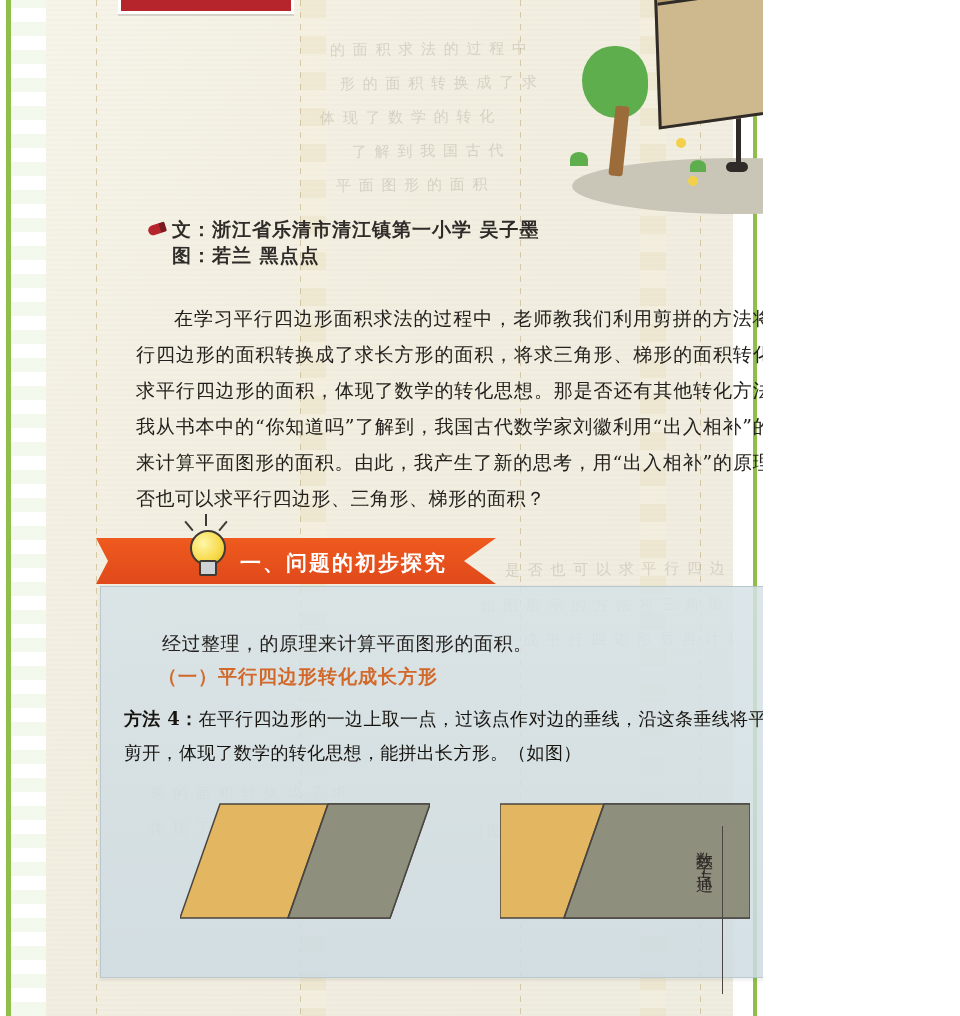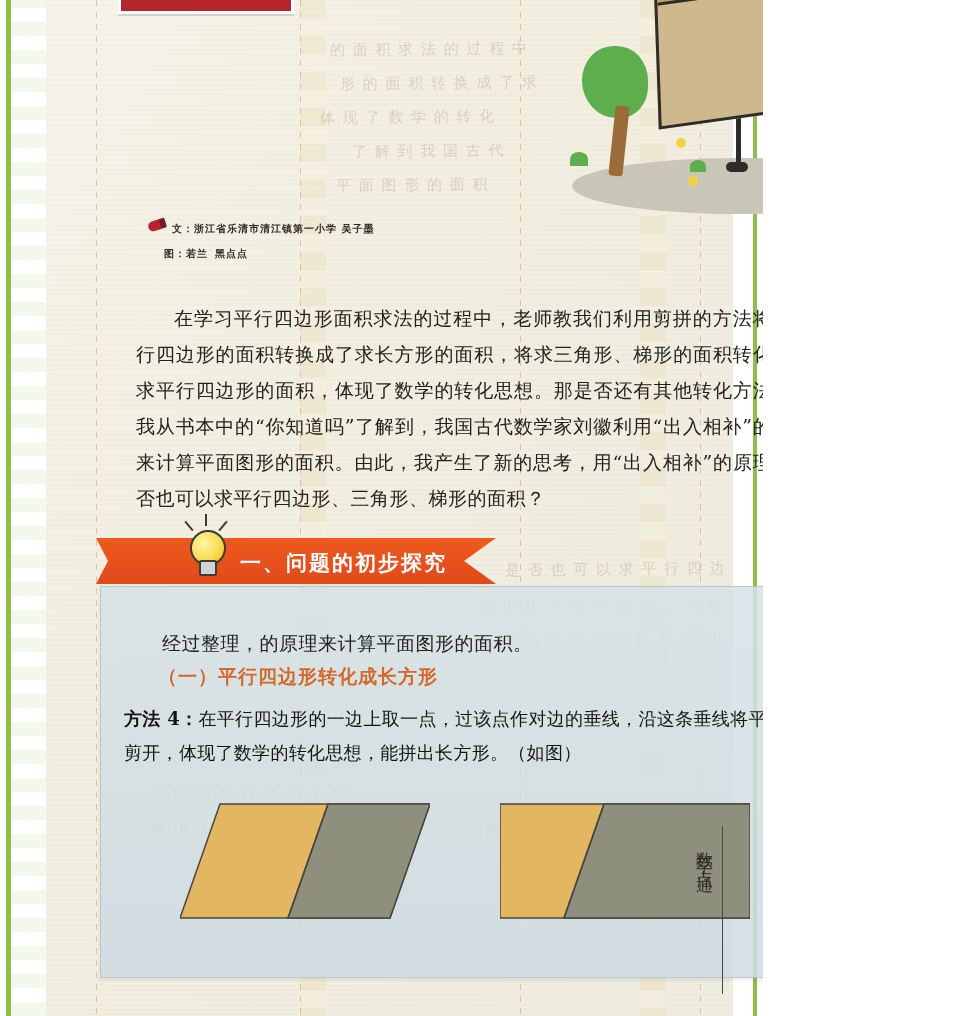--- a/index.html
+++ b/index.html
@@ -65,29 +65,29 @@
     font-weight:bold;color:#3f3a36;
     -webkit-text-stroke:1px #3f3a36;
     letter-spacing:6px;
   }
   .title1{font-size:52px;line-height:58px;margin-left:18px;}
   .title2{font-size:52px;line-height:62px;margin-left:88px;}
   
   .byline{position:absolute;left:148px;top:216px;width:460px;}
   .byline .row{
     font-family:"DejaVu Serif","Liberation Serif",serif;
-    font-size:10px;font-weight:bold;color:#2f2b28;letter-spacing:1px;
+    font-size:19px;font-weight:bold;color:#2f2b28;letter-spacing:1px;
     line-height:26px;
   }
   .pen{
     display:inline-block;width:18px;height:10px;margin-right:6px;vertical-align:2px;
     background:linear-gradient(90deg,#b6242c 0 12px,#7a1b20 12px 18px);
     border-radius:6px 2px 2px 6px;transform:rotate(-18deg);
   }
-  .byline .row2{margin-left:16px;font-family:Liberation Mono, monospace;}
+  .byline .row2{margin-left:24px;}
   
   .body-text{
     position:absolute;left:124px;top:288px;width:700px;
     font-family:"DejaVu Serif","Liberation Serif",serif;
     font-size:19px;line-height:36px;color:#23201d;
     text-align:justify;letter-spacing:.5px;
   }
   .body-text p{margin:12px;text-indent:2em;}
   
   .ribbon{

